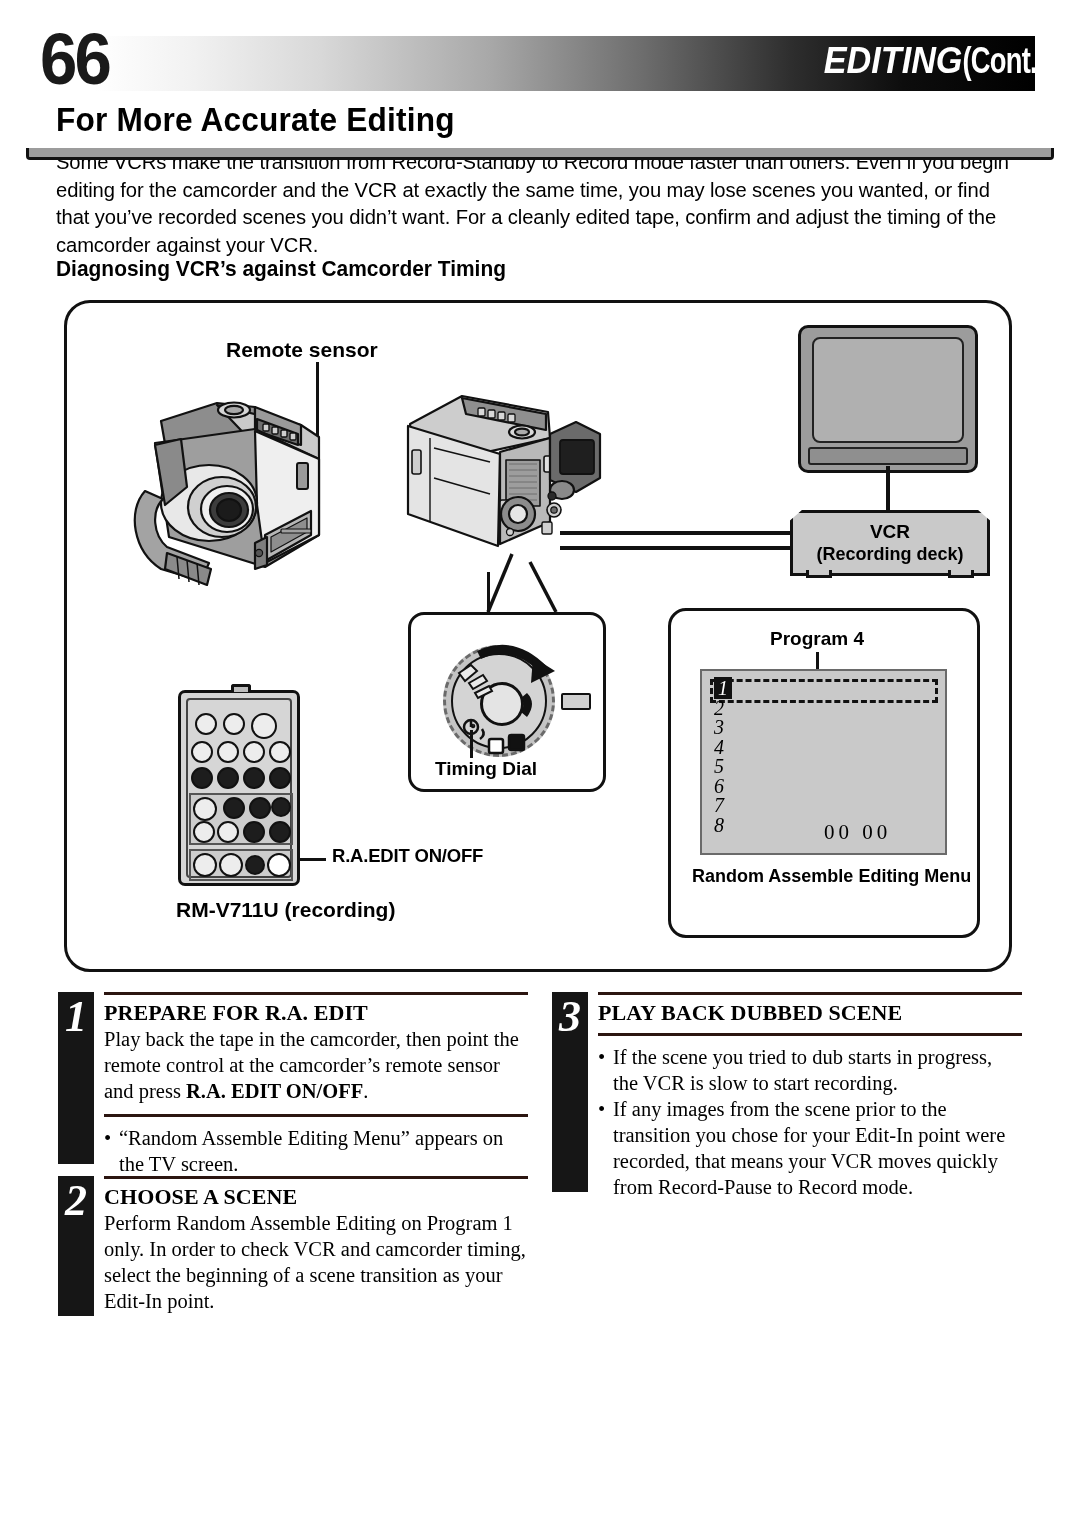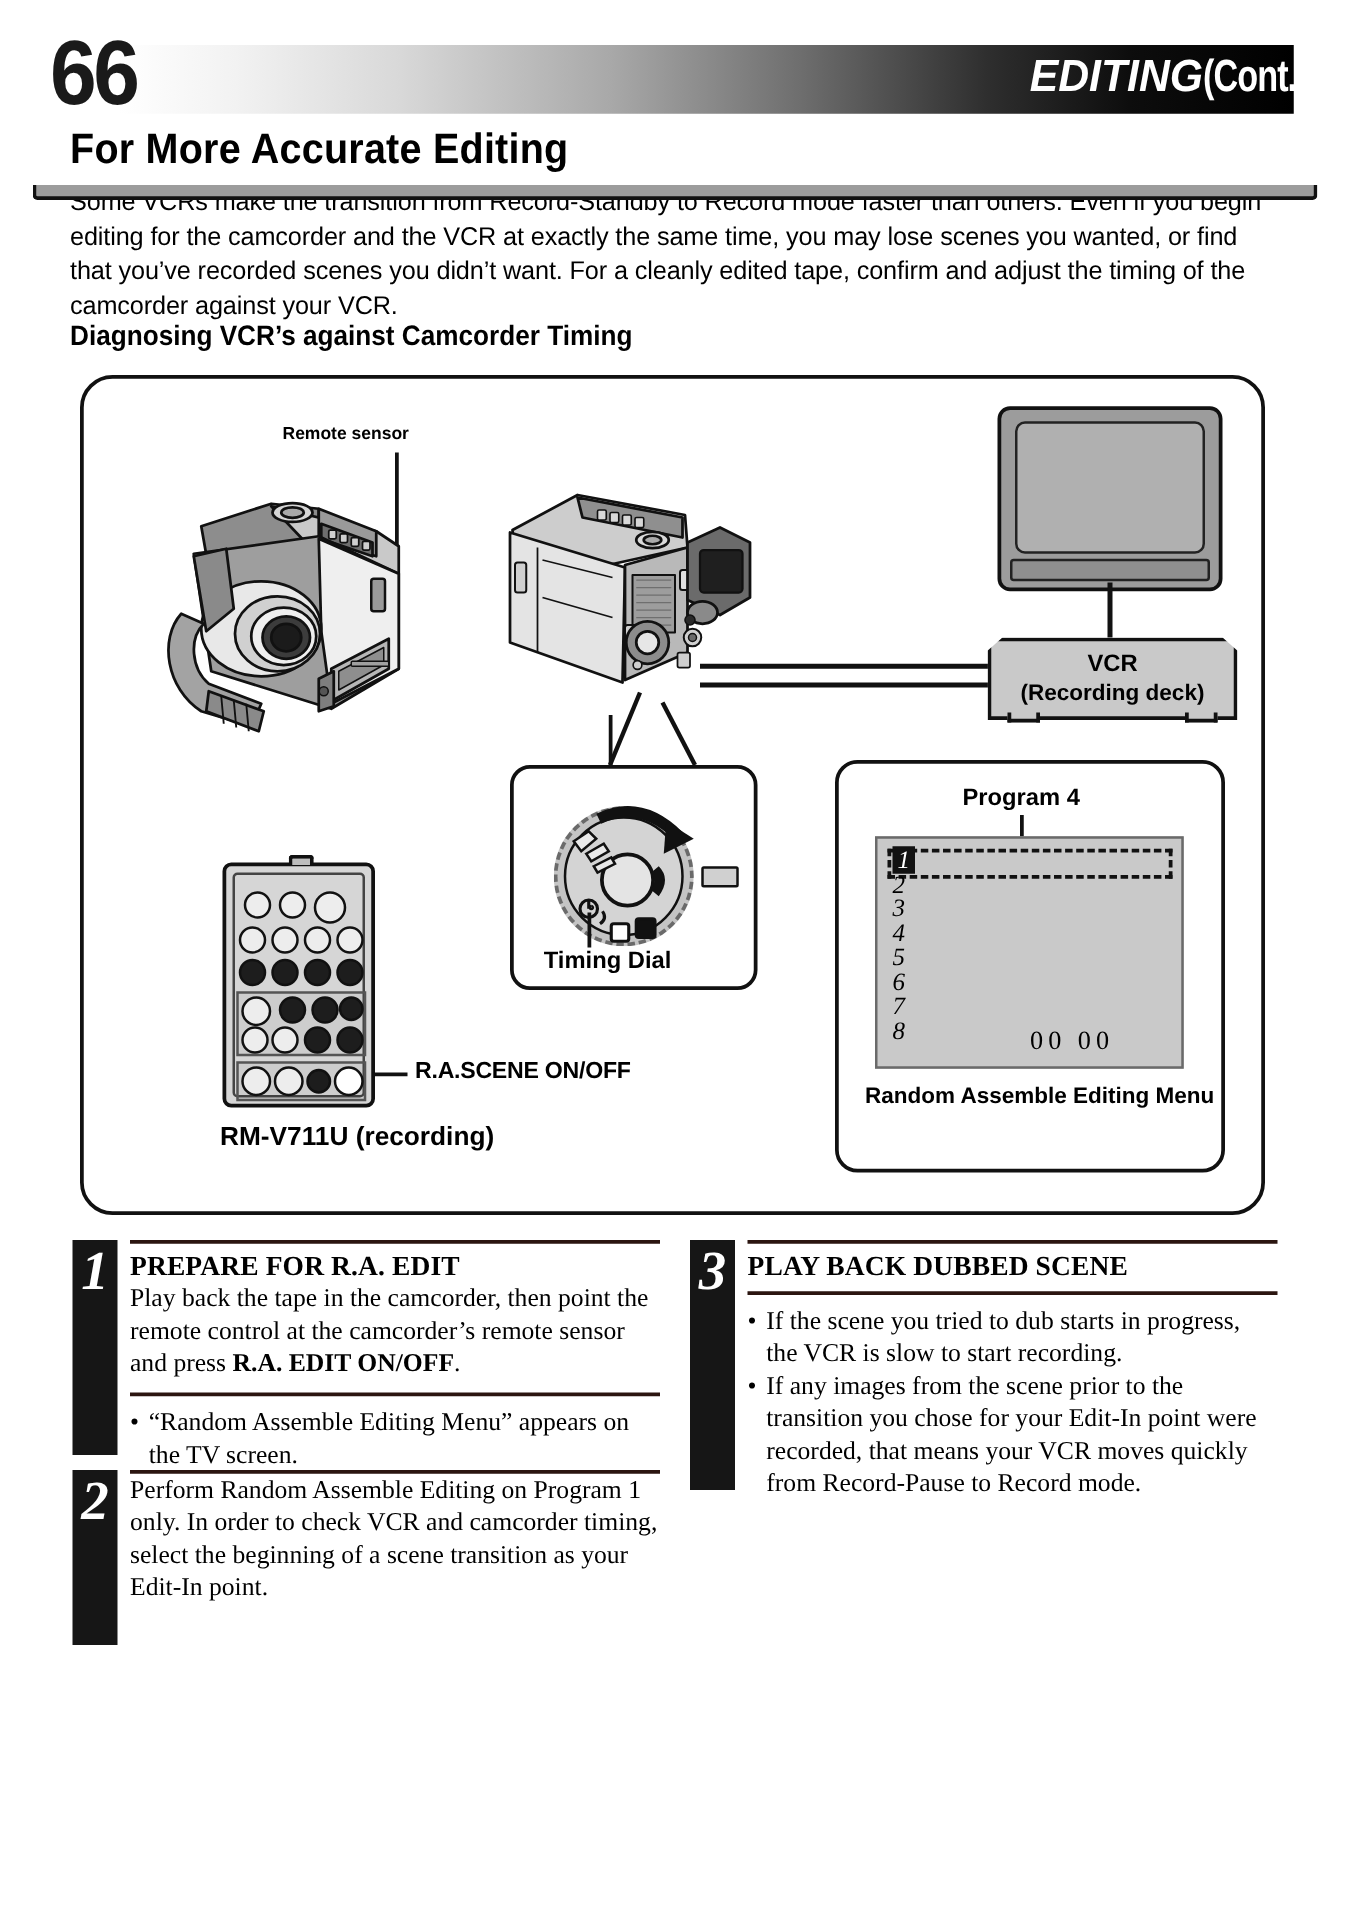--- a/index.html
+++ b/index.html
@@ -93,21 +93,21 @@
     width: 948px; height: 672px;
     border: 3px solid #111;
     border-radius: 26px;
     background: #fff;
     box-sizing: border-box;
   }
 
   .lbl { position: absolute; font-weight: bold; white-space: nowrap; }
   .leader { position: absolute; background: #111; }
 
-  #remote-sensor-label { left: 226px; top: 338px; font-size: 14px; }
+  #remote-sensor-label { left: 226px; top: 338px; font-size: 21px; }
   #remote-sensor-leader { left: 316px; top: 362px; width: 3px; height: 112px; }
 
   
   #camcorder-front { position: absolute; left: 105px; top: 385px; width: 270px; height: 225px; }
   
   #camcorder-rear { position: absolute; left: 400px; top: 382px; width: 230px; height: 190px; }
 
   
   .cable { position: absolute; background: #111; height: 4px; }
   #cable-top { left: 560px; top: 531px; width: 245px; }
@@ -426,21 +426,21 @@
   <div class="btn dark" style="left:62px; top:128px; width:22px; height:22px;"></div>
   <div class="btn dark" style="left:88px; top:128px; width:22px; height:22px;"></div>
 
   <div class="btnbox" style="left:8px; top:156px; width:104px; height:32px;"></div>
   <div class="btn" style="left:12px; top:160px; width:24px; height:24px;"></div>
   <div class="btn" style="left:38px; top:160px; width:24px; height:24px;"></div>
   <div class="btn dark" style="left:64px; top:162px; width:20px; height:20px;"></div>
   <div class="btn white" style="left:86px; top:160px; width:24px; height:24px;"></div>
 </div>
 <div class="leader" id="ra-edit-leader"></div>
-<div class="lbl" id="ra-edit-label">R.A.SCENE ON/OFF</div>
+<div class="lbl" id="ra-edit-label">R.A.EDIT ON/OFF</div>
 <div class="lbl" id="remote-model-label">RM-V711U (recording)</div>
 
 <div class="leader" id="powerdial-stem"></div>
 <div id="powerdial-box">
   <div id="dial-outer">
     <div id="dial-ring"></div>
     <div id="dial-hub"></div>
   </div>
   <svg style="position:absolute;left:24px;top:16px;width:140px;height:140px;" viewBox="0 0 140 140">
     <path d="M38 94 a1 1 0 1 0 0.1 0" stroke="#111" stroke-width="2.5" fill="none"></path>
@@ -491,20 +491,21 @@
     <div class="bullet-list" style="margin-top:8px;">
       <div class="b">“Random Assemble Editing Menu” appears on the TV screen.</div>
     </div>
   </div>
 </div>
 
 <div class="step" id="step2">
   <div class="step-bar">2</div>
   <div class="step-body">
     <div class="step-rule" style="width:424px;"></div>
+    <div class="step-title">CHOOSE A SCENE</div>
     <div class="step-text">Perform Random Assemble Editing on Program 1 only. In order to check VCR and camcorder timing, select the beginning of a scene transition as your Edit-In point.</div>
   </div>
 </div>
 
 <div class="step" id="step3">
   <div class="step-bar">3</div>
   <div class="step-body">
     <div class="step-rule" style="width:424px;"></div>
     <div class="step-title">PLAY BACK DUBBED SCENE</div>
     <div class="step-rule" style="width:424px;margin-top:7px;"></div>

